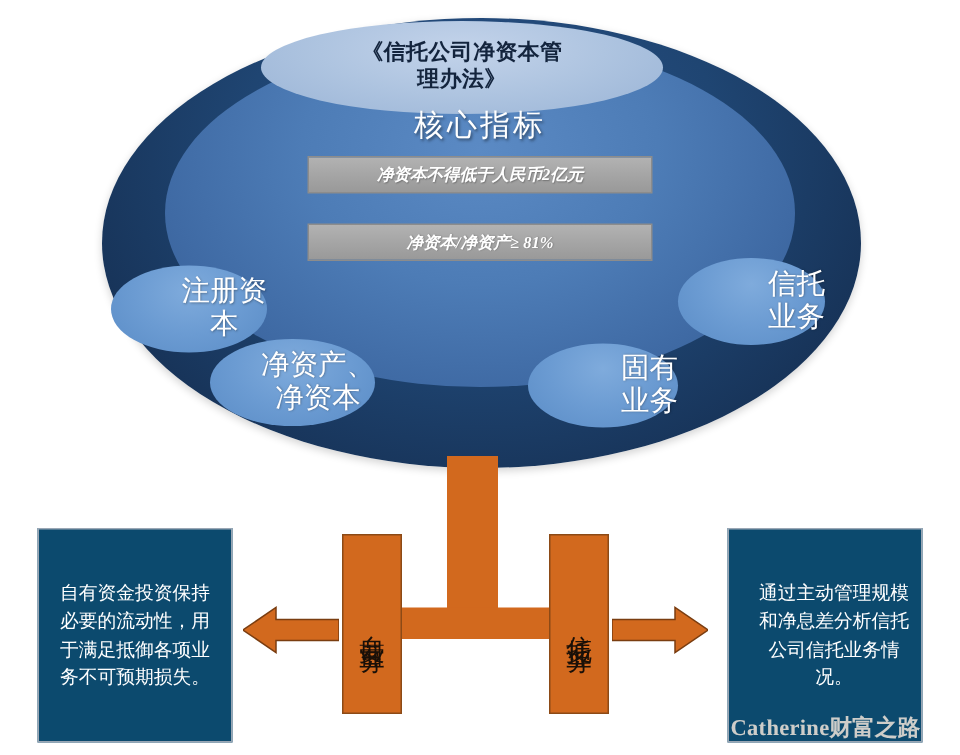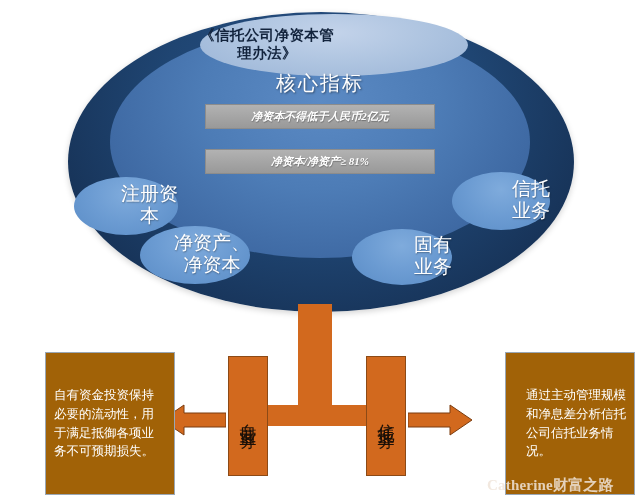--- a/index.html
+++ b/index.html
@@ -32,28 +32,29 @@
     position: absolute;
     left: 110px;
     top: 26px;
     width: 420px;
     height: 232px;
     border-radius: 50%;
     background: radial-gradient(ellipse at 50% 32%, #5b8ac4 0%, #4d7cb6 40%, #3f6aa4 72%, #33598f 100%);
   }
   .oval-title {
     position: absolute;
-    left: 200px;
+    left: 174px;
     top: 14px;
     width: 268px;
     height: 62px;
     border-radius: 50%;
     background: radial-gradient(ellipse at 50% 30%, #c3d3ea 0%, #aec4e0 50%, #9ab4d6 100%);
     display: flex;
     align-items: center;
+    justify-content: center;
     text-align: center;
   }
   .oval-title-text {
     font-size: 14.5px;
     font-weight: bold;
     color: #13243d;
     line-height: 1.22;
     font-family: "Liberation Serif", "DejaVu Serif", serif;
     letter-spacing: 0.4px;
   }
@@ -145,28 +146,27 @@
     letter-spacing: 3px;
     font-family: "Liberation Serif", "DejaVu Serif", serif;
     line-height: 1;
   }
   .vbox-left  { left: 228px; top: 356px; width: 40px; height: 120px; }
   .vbox-right { left: 366px; top: 356px; width: 40px; height: 120px; }
 
   
   .obox {
     position: absolute;
-    background: #a16207;
+    background: #0c4a6e;
     border: 1px solid #9aa7b5;
     display: flex;
     align-items: center;
     justify-content: center;
     padding: 6px 8px;
-    text-align: left;
-    margin-left: 20px;
+    text-align: center;
   }
   .obox-text {
     color: #ffffff;
     font-size: 12.5px;
     line-height: 1.5;
     font-family: "Liberation Serif", "DejaVu Serif", serif;
   }
   .obox-left  { left: 25px;  top: 352px; width: 130px; height: 143px; }
   .obox-right { left: 485px; top: 352px; width: 130px; height: 143px; padding-left: 20px; }
 

